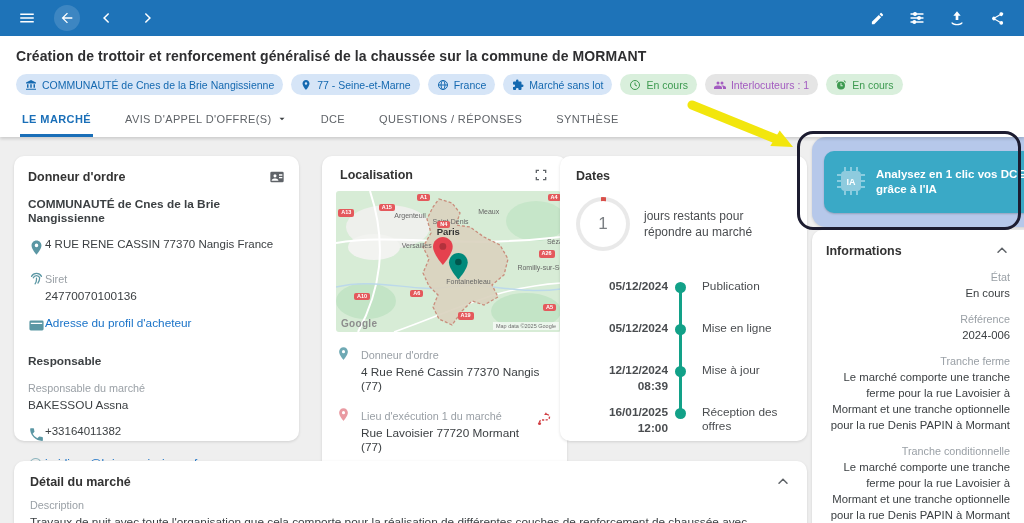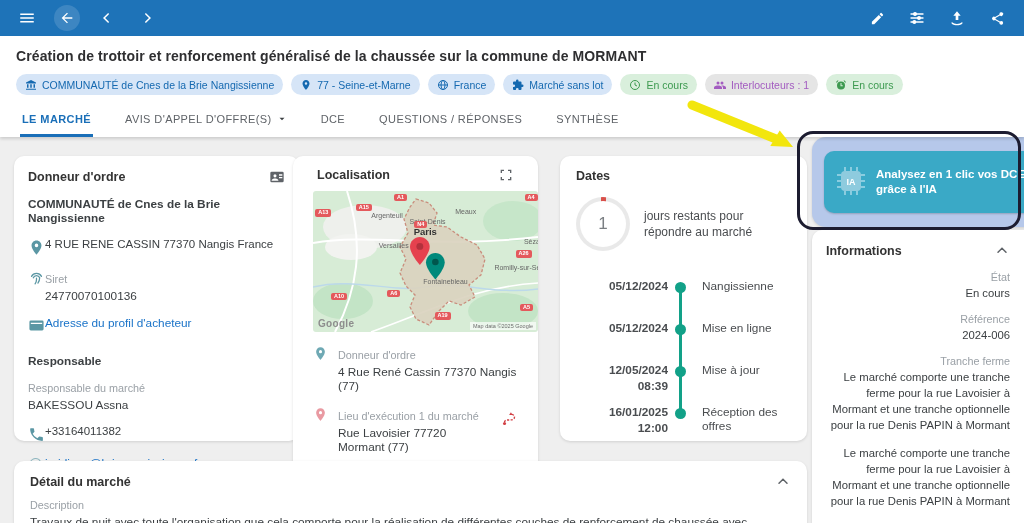--- a/index.html
+++ b/index.html
@@ -48,21 +48,21 @@
   .d-row { display:flex; gap:0; margin-top:13px; align-items:flex-start; }
   .d-row .ic { width:17px; height:17px; color:#5b97a4; flex:0 0 auto; margin-top:1px; }
   .d-row .ic svg { width:17px; height:17px; }
   .d-lab { font-size:10.8px; color:#9aa0a6; }
   .d-val { font-size:11.8px; color:#3c4043; margin-top:2px; }
   .d-txt { font-size:11.5px; color:#3c4043; }
   .link { color:#1a73c8; font-size:11.8px; text-decoration:none; cursor:pointer; }
   .sec-title { font-size:11.8px; font-weight:bold; color:#3c4043; margin-top:20px; }
 
   
-  .localisation { left:293px; top:19px; width:245px; height:357px; padding:11px 20px; }
+  .localisation { left:322px; top:19px; width:245px; height:357px; padding:11px 14px; }
   .mapwrap { position:relative; width:225px; height:141px; margin-top:8px; border-radius:3px;
     overflow:hidden; cursor:grab; }
   .mapwrap svg.basemap { position:absolute; inset:0; }
   .map-city { position:absolute; font-size:7px; color:#666; white-space:nowrap; transform:translate(-50%,0);margin-left:47px; }
   .map-city.big { font-size:9.5px; font-weight:bold; color:#333; }
   .map-road { position:absolute; background:#e4595c; color:#fff; font-size:5.5px; font-weight:bold;
     padding:1px 3px; border-radius:2px; line-height:1; }
   .gwm { position:absolute; left:5px; bottom:3px; font-size:10px; font-weight:bold; color:#8d8d8d;
     letter-spacing:.3px; }
   .gattr { position:absolute; right:2px; bottom:2px; font-size:5.5px; color:#6d6d6d;
@@ -425,31 +425,31 @@
         <span class="txt">jours restants pour répondre au marché</span>
       </div>
 
       <div class="timeline">
         <div class="tl-line"></div>
         <div class="tl-row">
           <span class="tl-date"><span>05/12/2024</span></span>
           <span class="tl-dotc">
               <span class="tl-dot"></span>
             </span>
-          <span class="tl-lab">Nangissienne</span>
+          <span class="tl-lab">Publication</span>
         </div>
         <div class="tl-row">
           <span class="tl-date"><span>05/12/2024</span></span>
           <span class="tl-dotc">
               <span class="tl-dot"></span>
             </span>
           <span class="tl-lab">Mise en ligne</span>
         </div>
         <div class="tl-row">
-          <span class="tl-date"><span>12/05/2024</span><br><span>08:39</span></span>
+          <span class="tl-date"><span>12/12/2024</span><br><span>08:39</span></span>
           <span class="tl-dotc">
               <span class="tl-dot"></span>
             </span>
           <span class="tl-lab">Mise à jour</span>
         </div>
         <div class="tl-row">
           <span class="tl-date"><span>16/01/2025</span><br><span>12:00</span></span>
           <span class="tl-dotc">
               <span class="tl-dot"></span>
             </span>
@@ -499,20 +499,21 @@
       </div>
       <div class="info-field">
         <div class="info-lab">Référence</div>
         <div class="info-val">2024-006</div>
       </div>
       <div class="info-field">
         <div class="info-lab">Tranche ferme</div>
         <div class="info-val">Le marché comporte une tranche ferme pour la rue Lavoisier à Mormant et une tranche optionnelle pour la rue Denis PAPIN à Mormant</div>
       </div>
       <div class="info-field">
+        <div class="info-lab">Tranche conditionnelle</div>
         <div class="info-val">Le marché comporte une tranche ferme pour la rue Lavoisier à Mormant et une tranche optionnelle pour la rue Denis PAPIN à Mormant</div>
       </div>
 
     </div>
 
     <div class="card detail">
       <div class="card-head">
         <span class="card-title">Détail du marché</span>
         <span class="icon-btn">
           <svg viewBox="0 0 24 24" fill="none" stroke="currentColor" stroke-width="2.2" stroke-linecap="round">

